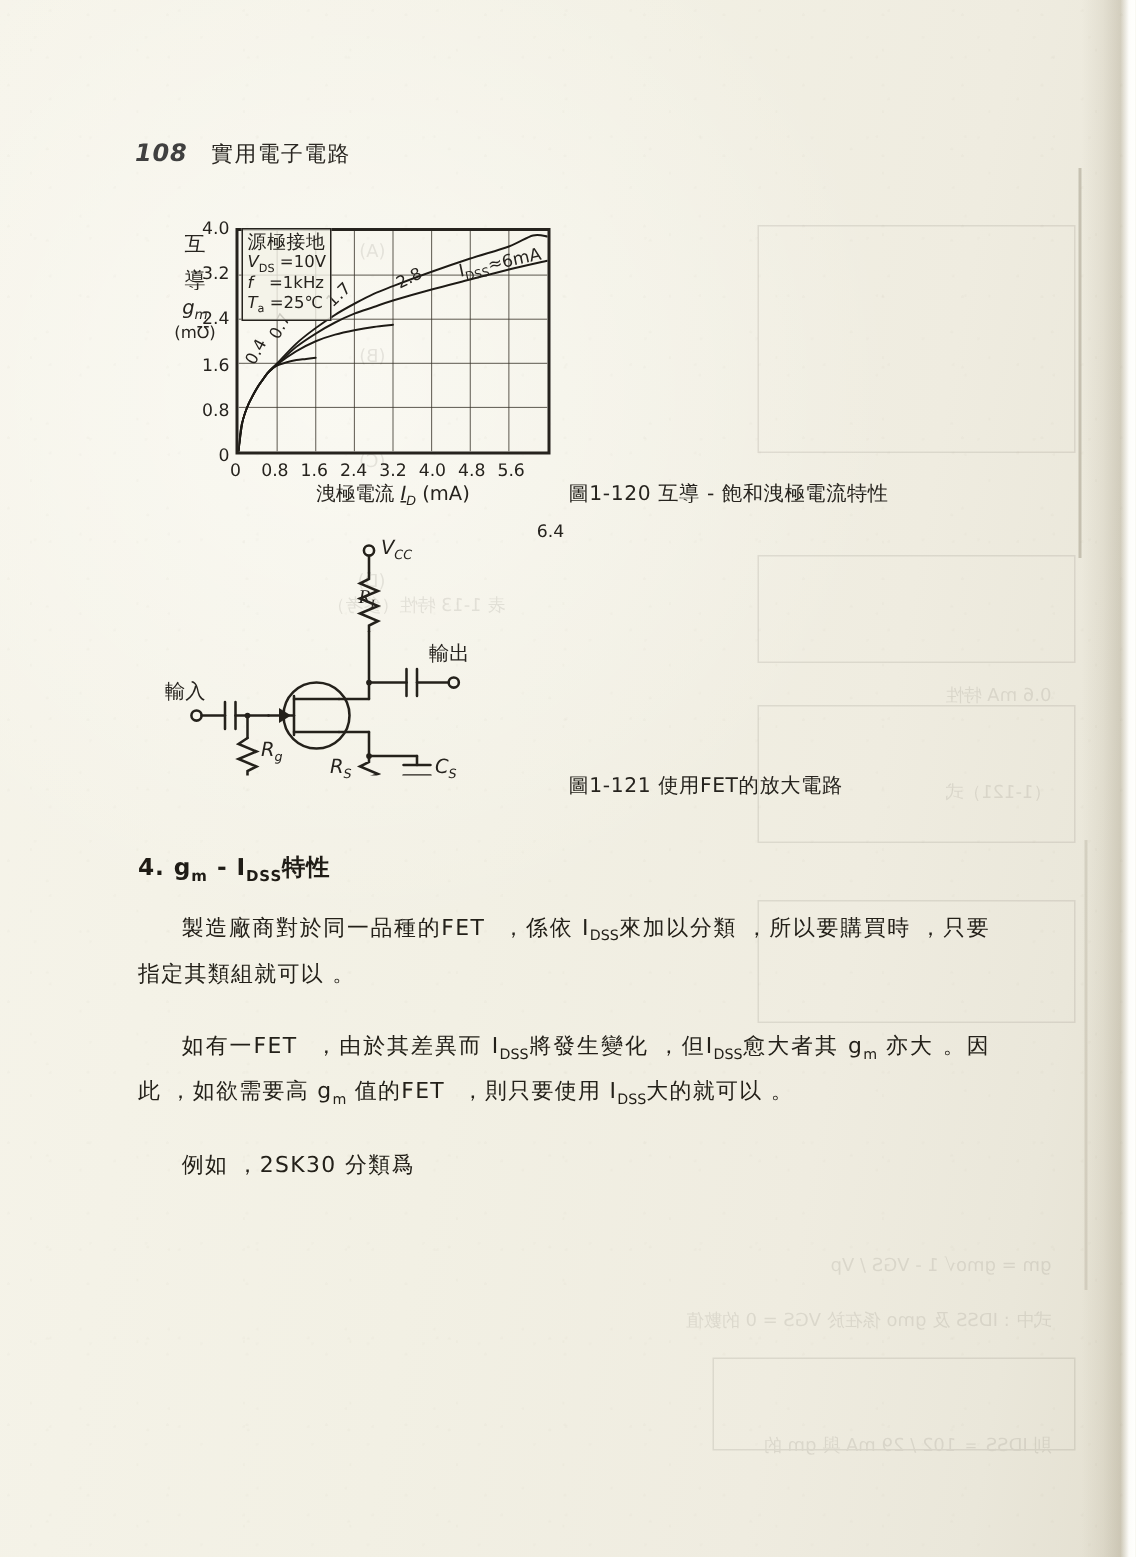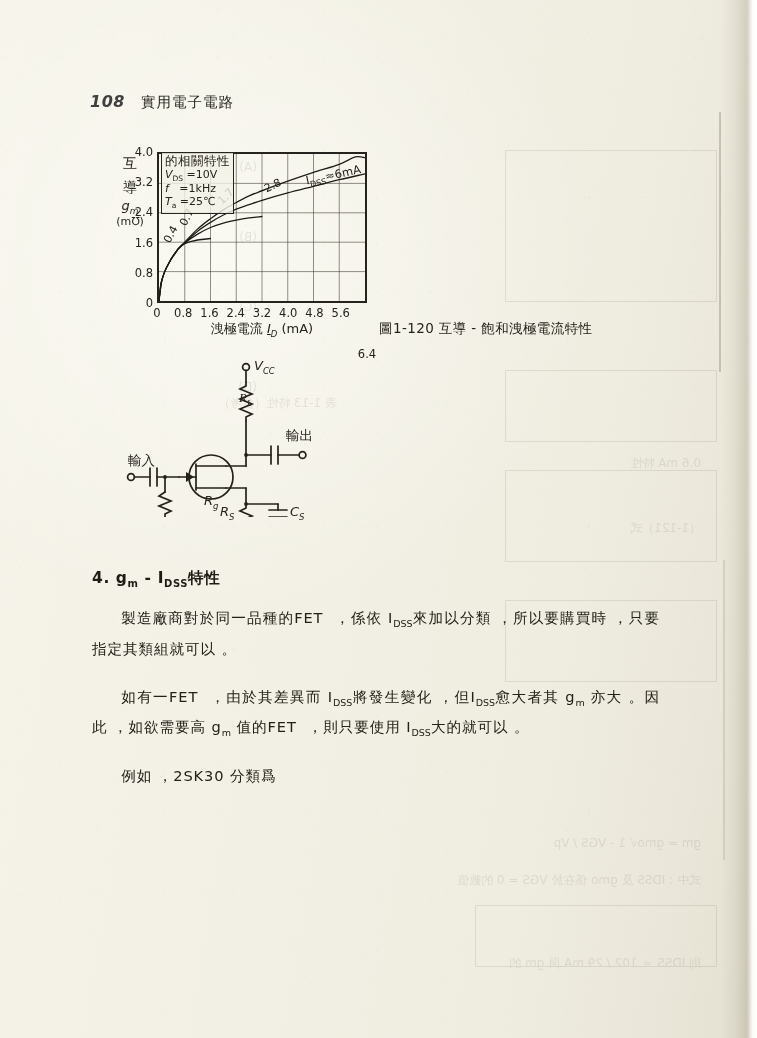--- a/index.html
+++ b/index.html
@@ -349,21 +349,21 @@
             </g>
           <g id="curve-group" stroke="#1d1a15" stroke-width="3.6" fill="none" stroke-linecap="round" stroke-linejoin="round">
               <path d="M 0.0 400.0 C 0.8 393.0, 3.3 368.0, 5.0 358.0 C 6.7 348.0, 7.5 347.2, 10.0 340.0 C 12.5 332.8, 16.7 322.0, 20.0 315.0 C 23.3 308.0, 26.7 303.5, 30.0 298.0 C 33.3 292.5, 36.7 286.7, 40.0 282.0 C 43.3 277.3, 46.7 274.0, 50.0 270.0 C 53.3 266.0, 56.7 261.3, 60.0 258.0 C 63.3 254.7, 66.7 252.3, 70.0 250.0 C 73.3 247.7, 75.0 246.0, 80.0 244.0 C 85.0 242.0, 93.3 239.7, 100.0 238.0 C 106.7 236.3, 113.3 235.0, 120.0 234.0 C 126.7 233.0, 133.3 232.7, 140.0 232.0 C 146.7 231.3, 156.7 230.3, 160.0 230.0"></path>
               <path d="M 0.0 400.0 C 0.8 393.0, 3.3 368.0, 5.0 358.0 C 6.7 348.0, 7.5 347.2, 10.0 340.0 C 12.5 332.8, 16.7 322.0, 20.0 315.0 C 23.3 308.0, 26.7 303.5, 30.0 298.0 C 33.3 292.5, 36.7 286.7, 40.0 282.0 C 43.3 277.3, 46.7 274.0, 50.0 270.0 C 53.3 266.0, 55.0 262.7, 60.0 258.0 C 65.0 253.3, 70.0 248.7, 80.0 242.0 C 90.0 235.3, 106.7 225.0, 120.0 218.0 C 133.3 211.0, 146.7 205.0, 160.0 200.0 C 173.3 195.0, 186.7 191.3, 200.0 188.0 C 213.3 184.7, 226.7 182.3, 240.0 180.0 C 253.3 177.7, 266.7 175.7, 280.0 174.0 C 293.3 172.3, 313.3 170.7, 320.0 170.0"></path>
               <path d="M 0.0 400.0 C 1.7 390.0, 5.0 357.0, 10.0 340.0 C 15.0 323.0, 21.7 311.7, 30.0 298.0 C 38.3 284.3, 51.7 267.3, 60.0 258.0 C 68.3 248.7, 70.0 250.0, 80.0 242.0 C 90.0 234.0, 106.7 219.3, 120.0 210.0 C 133.3 200.7, 146.7 193.3, 160.0 186.0 C 173.3 178.7, 186.7 172.0, 200.0 166.0 C 213.3 160.0, 226.7 154.7, 240.0 150.0 C 253.3 145.3, 266.7 142.0, 280.0 138.0 C 293.3 134.0, 300.0 131.3, 320.0 126.0 C 340.0 120.7, 373.3 112.3, 400.0 106.0 C 426.7 99.7, 453.3 94.0, 480.0 88.0 C 506.7 82.0, 533.3 75.7, 560.0 70.0 C 586.7 64.3, 626.7 56.7, 640.0 54.0"></path>
               <path d="M 0.0 400.0 C 1.7 390.0, 5.0 357.0, 10.0 340.0 C 15.0 323.0, 21.7 311.7, 30.0 298.0 C 38.3 284.3, 51.7 267.7, 60.0 258.0 C 68.3 248.3, 70.0 249.0, 80.0 240.0 C 90.0 231.0, 106.7 214.7, 120.0 204.0 C 133.3 193.3, 146.7 184.7, 160.0 176.0 C 173.3 167.3, 186.7 159.3, 200.0 152.0 C 213.3 144.7, 226.7 138.3, 240.0 132.0 C 253.3 125.7, 266.7 119.3, 280.0 114.0 C 293.3 108.7, 300.0 106.7, 320.0 100.0 C 340.0 93.3, 373.3 82.3, 400.0 74.0 C 426.7 65.7, 453.3 57.7, 480.0 50.0 C 506.7 42.3, 538.3 35.0, 560.0 28.0 C 581.7 21.0, 596.7 11.0, 610.0 8.0 C 623.3 5.0, 635.0 9.7, 640.0 10.0"></path>
             </g>
         </svg>
 
         <div id="legend-box">
-          <div class="ln1">的相關特性</div>
+          <div class="ln1">源極接地</div>
           <div class="ln"><i>V</i><sub>DS</sub> =10V</div>
           <div class="ln"><i>f</i>&nbsp;&nbsp;&nbsp;=1kHz</div>
           <div class="ln"><i>T</i><sub>a</sub>&nbsp;=25℃</div>
         </div>
 
         <span class="curve-lab" style="left:3px;  top:74px;  transform:rotate(-62deg);">0.4</span>
         <span class="curve-lab" style="left:19px; top:57px;  transform:rotate(-62deg);">0.7</span>
         <span class="curve-lab" style="left:58px; top:36px;  transform:rotate(-44deg);">1.7</span>
         <span class="curve-lab" style="left:105px; top:25px; transform:rotate(-26deg);">2.8</span>
 
@@ -420,29 +420,30 @@
         <line x1="138" y1="136" x2="138" y2="152"></line>
         <circle cx="138" cy="152" r="1.9" fill="#24211b" stroke="none"></circle>
         <line x1="138" y1="152" x2="170" y2="152"></line>
         <polyline points="138,152 138,156 132,159 144,164 132,169"></polyline>
         <line x1="161" y1="158" x2="179" y2="158"></line>
         <line x1="161" y1="165" x2="179" y2="165"></line>
         <line x1="170" y1="152" x2="170" y2="158"></line>
       </g>
     </svg>
 
-    <span class="ckt-lab cjk" style="left:20px;  top:100px;">輸入</span>
+    <span class="ckt-lab cjk" style="left:2px;  top:100px;">輸入</span>
     <span class="ckt-lab cjk" style="left:178px; top:75px;">輸出</span>
     <span class="ckt-lab sym" style="left:146px; top:6px;">V<sub>CC</sub></span>
     <span class="ckt-lab sym" style="left:131px; top:38px;font-family:Liberation Serif, serif;">R<sub>L</sub></span>
-    <span class="ckt-lab sym" style="left:66px;  top:141px;margin-left:30px;">R<sub>g</sub></span>
+    <span class="ckt-lab sym" style="left:66px;  top:141px;">R<sub>g</sub></span>
     <span class="ckt-lab sym" style="left:112px; top:152px;">R<sub>S</sub></span>
     <span class="ckt-lab sym" style="left:182px; top:152px;">C<sub>S</sub></span>
   </div>
 
+  <div class="caption" id="cap121">圖1-121   使用FET的放大電路</div>
 
   <div id="body-col">
     <h2 id="sec-head">4. g<sub>m</sub> - I<sub>DSS</sub>特性</h2>
 
 
     <p class="para indent">製造廠商對於同一品種的FET&nbsp; ，係依 I<sub>DSS</sub>來加以分類 ，所以要購買時 ，只要指定其類組就可以 。</p>
 
     <p class="para indent">如有一FET&nbsp; ，由於其差異而 I<sub>DSS</sub>將發生變化 ，但I<sub>DSS</sub>愈大者其 g<sub>m</sub> 亦大 。因此 ，如欲需要高 g<sub>m</sub> 值的FET&nbsp; ，則只要使用 I<sub>DSS</sub>大的就可以 。</p>
 
     <p class="para indent">例如 ，2SK30 分類爲</p>

